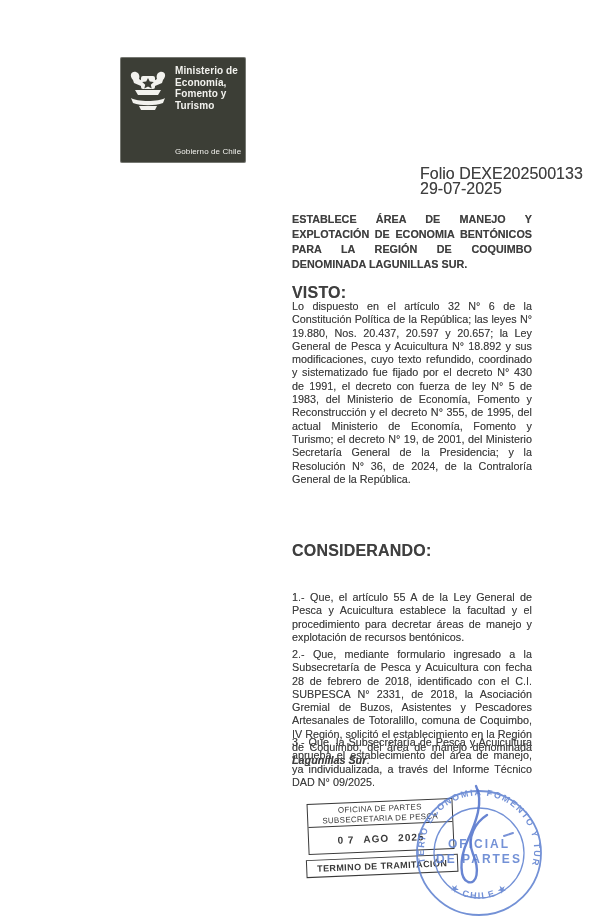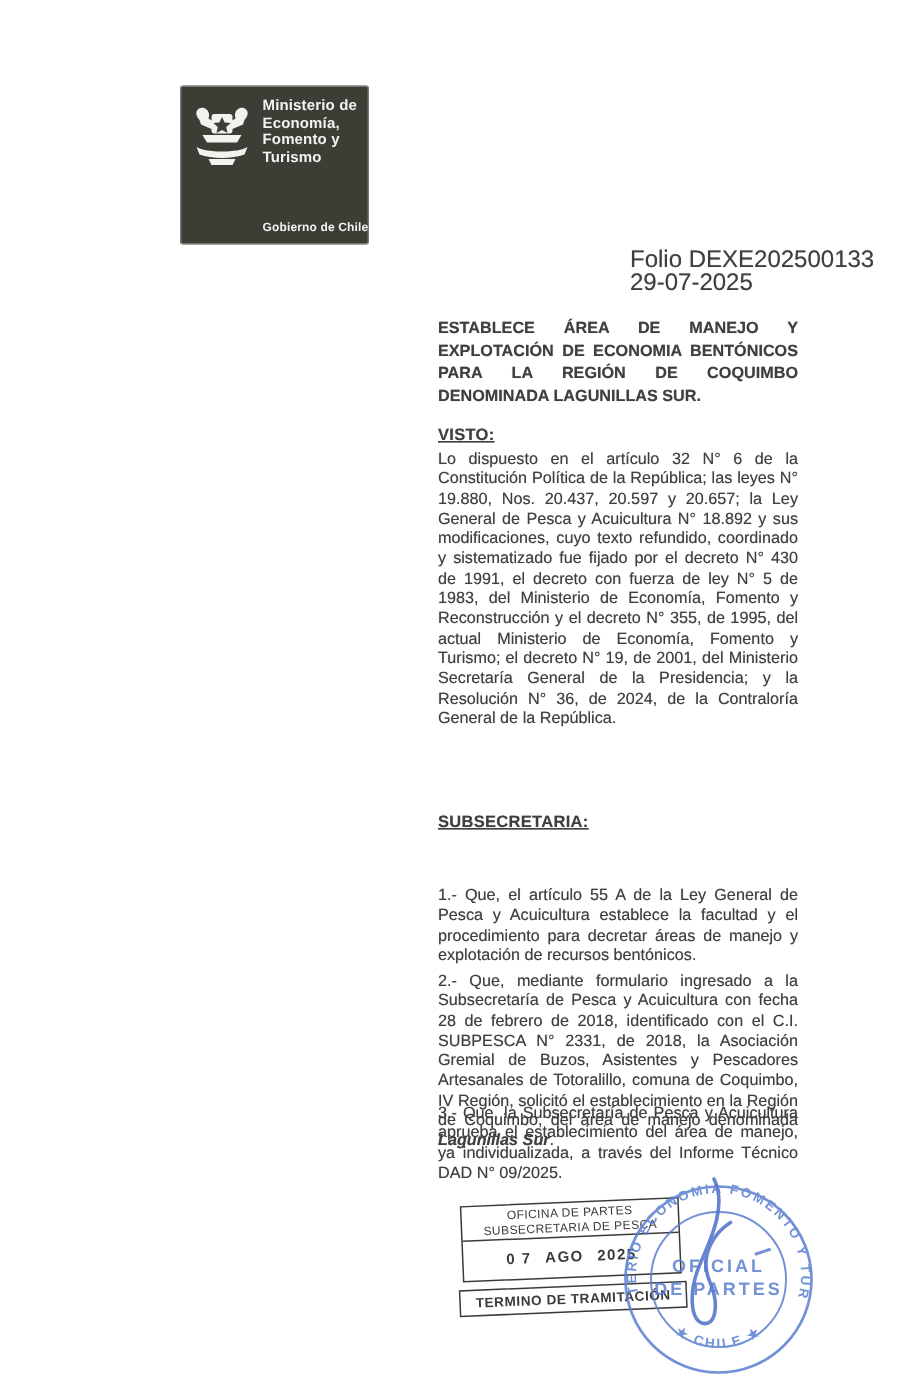--- a/index.html
+++ b/index.html
@@ -33,21 +33,21 @@
   .logo .emblem{
     position:absolute;left:7px;top:9px;width:42px;height:46px;
   }
   .logo .ministry{
     position:absolute;left:55px;top:8px;
     color:#f2f2ee;font-weight:bold;
     font-size:10px;line-height:11.5px;letter-spacing:.1px;
   }
   .logo .gob{
     position:absolute;left:55px;bottom:7px;
-    color:#f2f2ee;font-weight:bold;font-size:8px;letter-spacing:.1px;
+    color:#f2f2ee;font-weight:normal;font-size:8px;letter-spacing:.1px;
     white-space:nowrap;
   }
   
   .letterhead{
     position:absolute;left:96px;top:168px;width:182px;
     text-align:center;
     font-size:9px;line-height:11.5px;color:var(--ink-soft);
     text-shadow:0 0 .5px rgba(90,90,90,.55);
   }
   
@@ -61,21 +61,21 @@
   .doc-col{position:absolute;left:292px;width:240px;}
   .scan{
     text-shadow:0 0 .5px rgba(63,63,63,.55);
   }
   .doc-title{
     top:212px;
     font-weight:bold;font-size:10.8px;line-height:15px;
     text-align:justify;
   }
   .heading{
-    font-weight:bold;font-size:11px;letter-spacing:.2px;text-decoration:underline;
+    font-weight:bold;font-size:16px;letter-spacing:.2px;
   }
   .h-visto{top:284px;}
   .h-considerando{top:542px;}
   .para{
     font-size:10.8px;line-height:13.3px;text-align:justify;
   }
   .p-visto{top:300px;}
   .p-item1{top:576px;margin-top:15px;}
   .p-item2{top:648px;}
   .p-item3{top:736px;}
@@ -152,21 +152,21 @@
   <div class="folio scan">
     <div>Folio DEXE202500133</div>
     <div>29-07-2025</div>
   </div>
 
   <div class="doc-col doc-title scan">ESTABLECE ÁREA DE MANEJO Y EXPLOTACIÓN DE ECONOMIA BENTÓNICOS PARA LA REGIÓN DE COQUIMBO DENOMINADA LAGUNILLAS SUR.</div>
 
   <div class="doc-col heading h-visto scan">VISTO:</div>
   <div class="doc-col para p-visto scan">Lo dispuesto en el artículo 32 N° 6 de la Constitución Política de la República; las leyes N° 19.880, Nos. 20.437, 20.597 y 20.657; la Ley General de Pesca y Acuicultura N° 18.892 y sus modificaciones, cuyo texto refundido, coordinado y sistematizado fue fijado por el decreto N° 430 de 1991, el decreto con fuerza de ley N° 5 de 1983, del Ministerio de Economía, Fomento y Reconstrucción y el decreto N° 355, de 1995, del actual Ministerio de Economía, Fomento y Turismo; el decreto N° 19, de 2001, del Ministerio Secretaría General de la Presidencia; y la Resolución N° 36, de 2024, de la Contraloría General de la República.</div>
 
-  <div class="doc-col heading h-considerando scan">SUBSECRETARIA:</div>
+  <div class="doc-col heading h-considerando scan">CONSIDERANDO:</div>
   <div class="doc-col para p-item1 scan">1.- Que, el artículo 55 A de la Ley General de Pesca y Acuicultura establece la facultad y el procedimiento para decretar áreas de manejo y explotación de recursos bentónicos.</div>
   <div class="doc-col para p-item2 scan"><span>2.- Que, mediante formulario ingresado a la Subsecretaría de Pesca y Acuicultura con fecha 28 de febrero de 2018, identificado con el C.I. SUBPESCA N° 2331, de 2018, la Asociación Gremial de Buzos, Asistentes y Pescadores Artesanales de Totoralillo, comuna de Coquimbo, IV Región, solicitó el establecimiento en la Región de Coquimbo, del área de manejo denominada </span><span class="emph">Lagunillas Sur</span><span>.</span></div>
   <div class="doc-col para p-item3 scan">3.- Que, la Subsecretaría de Pesca y Acuicultura aprueba el establecimiento del área de manejo, ya individualizada, a través del Informe Técnico DAD N° 09/2025.</div>
 
   <div class="stamps">
 
     <div class="rect-stamp">
       <div class="box1">
         <div class="hdr">
           <div>OFICINA DE PARTES</div>

